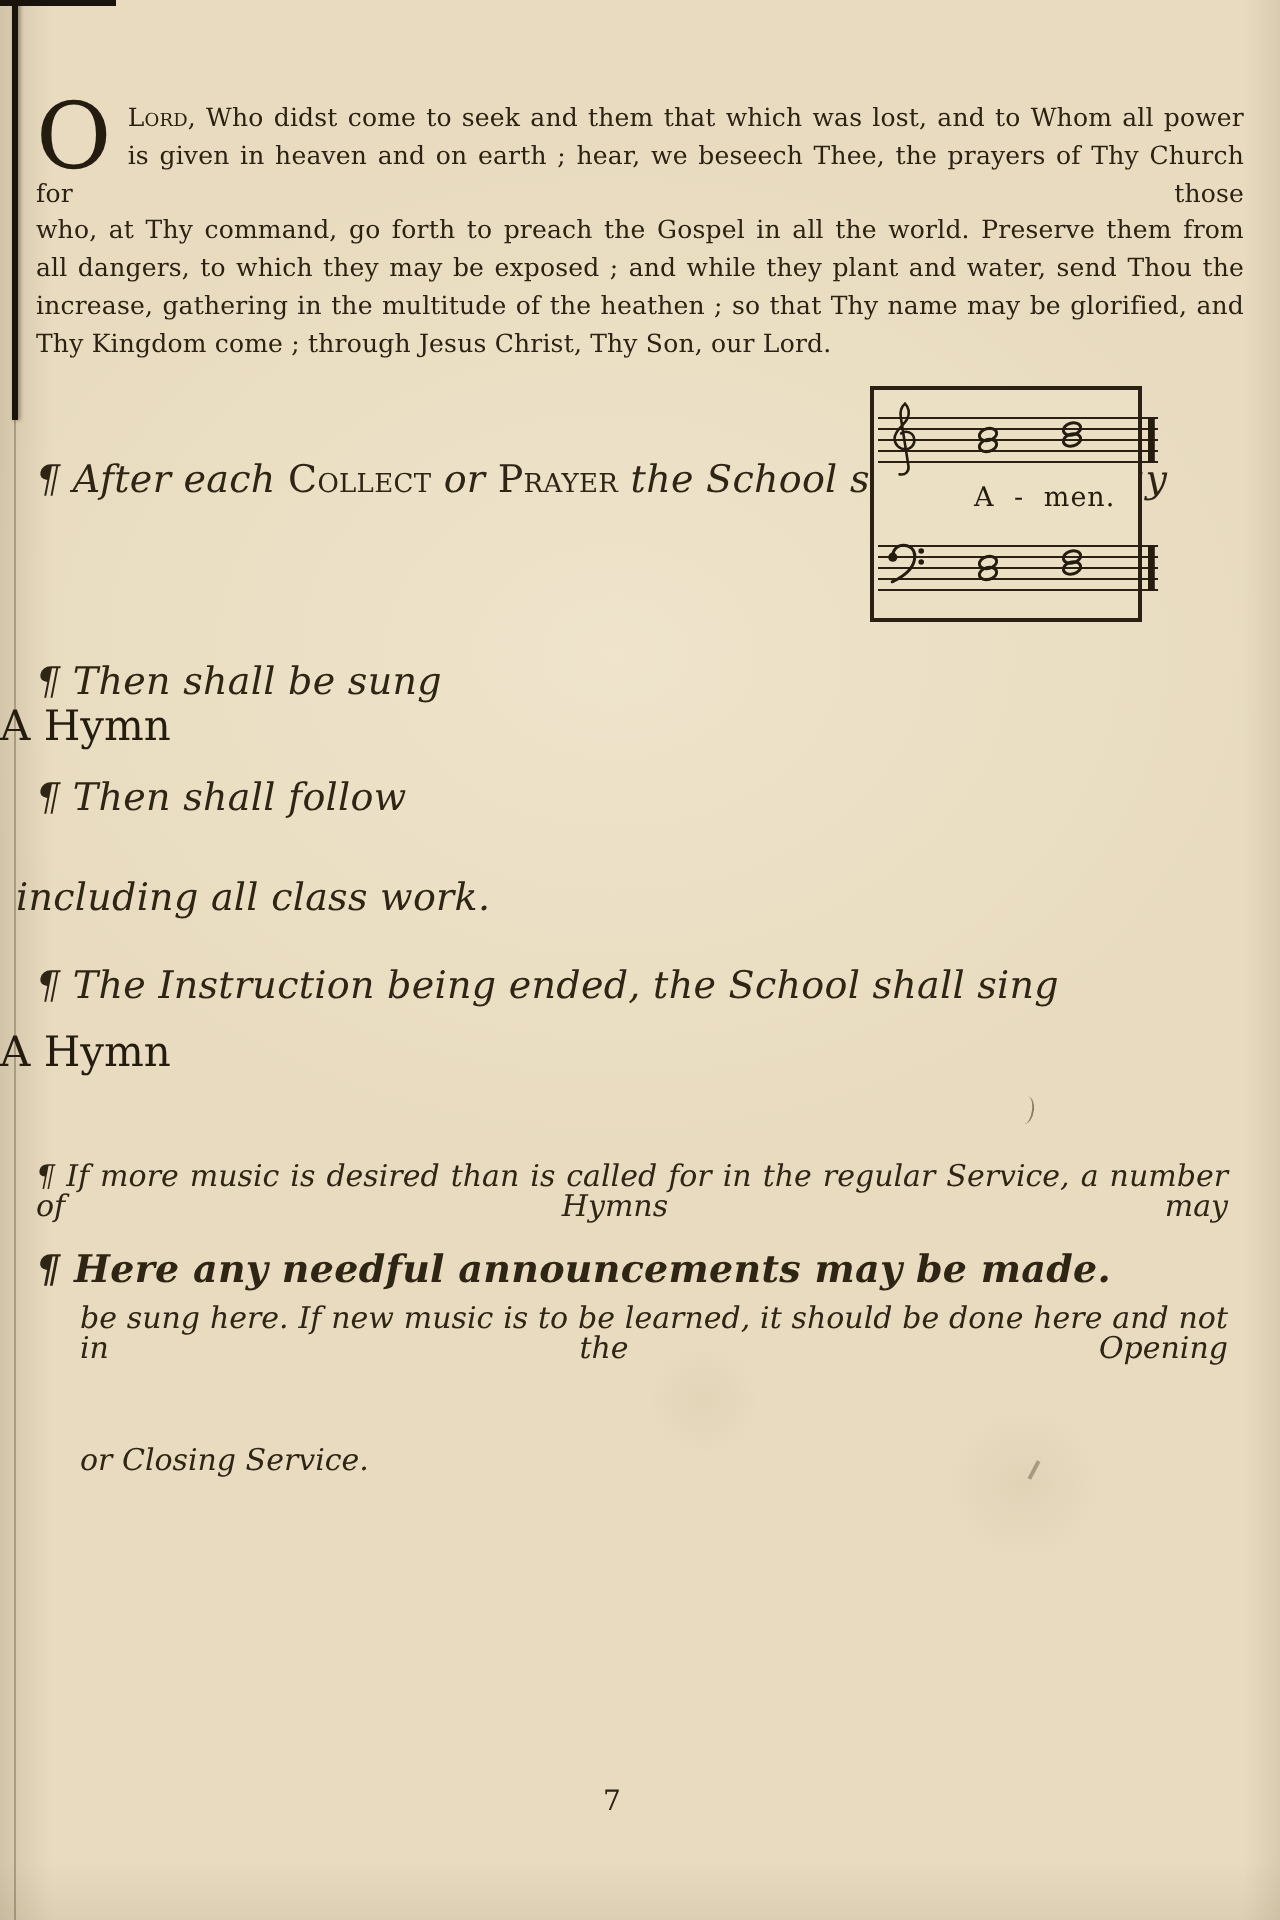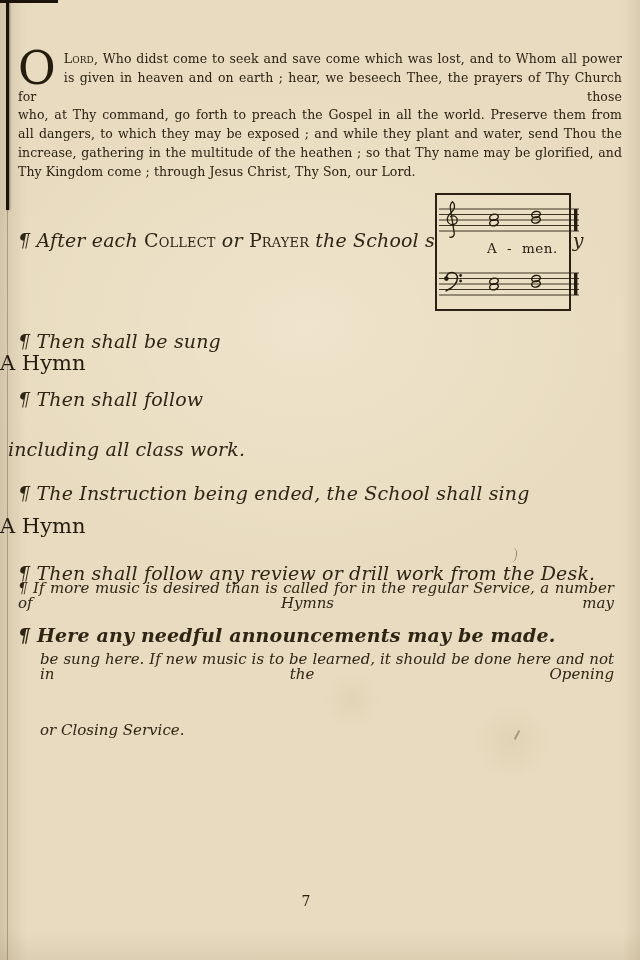--- a/index.html
+++ b/index.html
@@ -64,21 +64,21 @@
   <div class="binding-top"></div>
   <div class="binding-rest"></div>
   <div class="top-edge-mark"></div>
   <div class="scratch-1"></div>
   <div class="scratch-2"></div>
 
   <section class="prayer">
     <span class="drop-cap">O</span>
     <div class="p-line jl">
       <span class="sc">Lord,</span>
-      <span>Who didst come to seek and save come which was lost, and to Whom all power</span>
+      <span>Who didst come to seek and them that which was lost, and to Whom all power</span>
     </div>
     <div class="p-line jl">is given in heaven and on earth ; hear, we beseech Thee, the prayers of Thy Church for those</div>
     <div class="p-line jl">who, at Thy command, go forth to preach the Gospel in all the world.  Preserve them from</div>
     <div class="p-line jl">all dangers, to which they may be exposed ; and while they plant and water, send Thou the</div>
     <div class="p-line jl">increase, gathering in the multitude of the heathen ; so that Thy name may be glorified, and</div>
     <div class="p-line">Thy Kingdom come ; through Jesus Christ, Thy Son, our Lord.</div>
   </section>
 
   <div class="rubric amen-rubric">
     <span>¶ After each</span>
@@ -138,21 +138,20 @@
 
   <div class="rubric r-then-sung">¶ Then shall be sung</div>
   <h2 class="heading h-hymn1" style="margin:0;font-weight:normal;">A Hymn</h2>
 
   <div class="rubric r-then-follow">¶ Then shall follow</div>
   <div class="rubric r-ended">¶ The Instruction being ended, the School shall sing</div>
 
   <div class="rubric r-including">including all class work.</div>
   <h2 class="heading h-hymn2" style="margin:0;font-weight:normal;">A Hymn</h2>
 
-  <div class="rubric r-review">¶ Then shall follow any review or drill work from the Desk.</div>
 
   <div class="rubric r-more-music">
     <div class="m-line jl">¶ If more music is desired than is called for in the regular Service, a number of Hymns may</div>
     <div class="m-line jl indent">be sung here.  If new music is to be learned, it should be done here and not in the Opening</div>
     <div class="m-line indent">or Closing Service.</div>
   </div>
 
   <div class="rubric r-announce">¶ Here any needful announcements may be made.</div>
 
   <div class="page-number">7</div>

